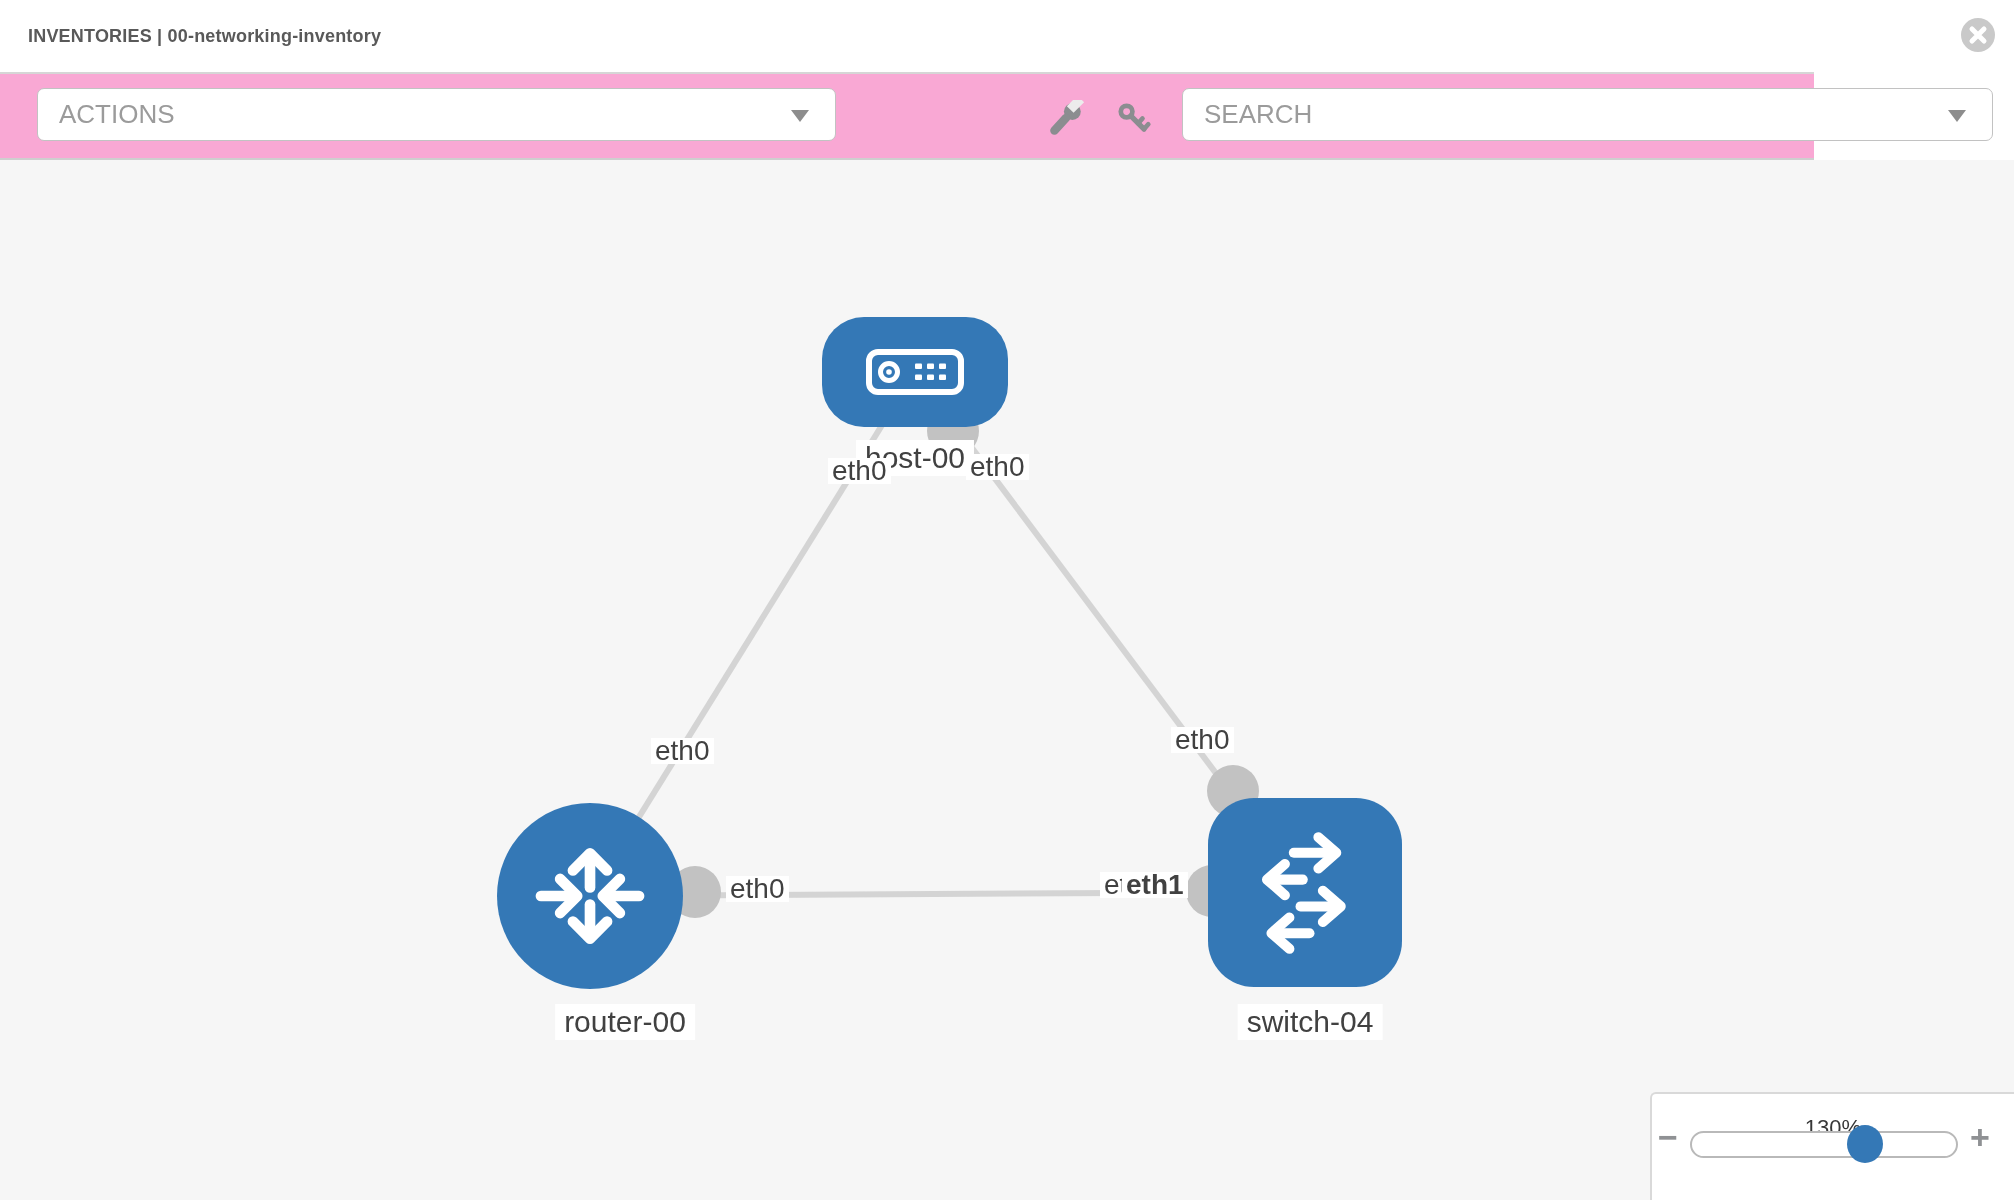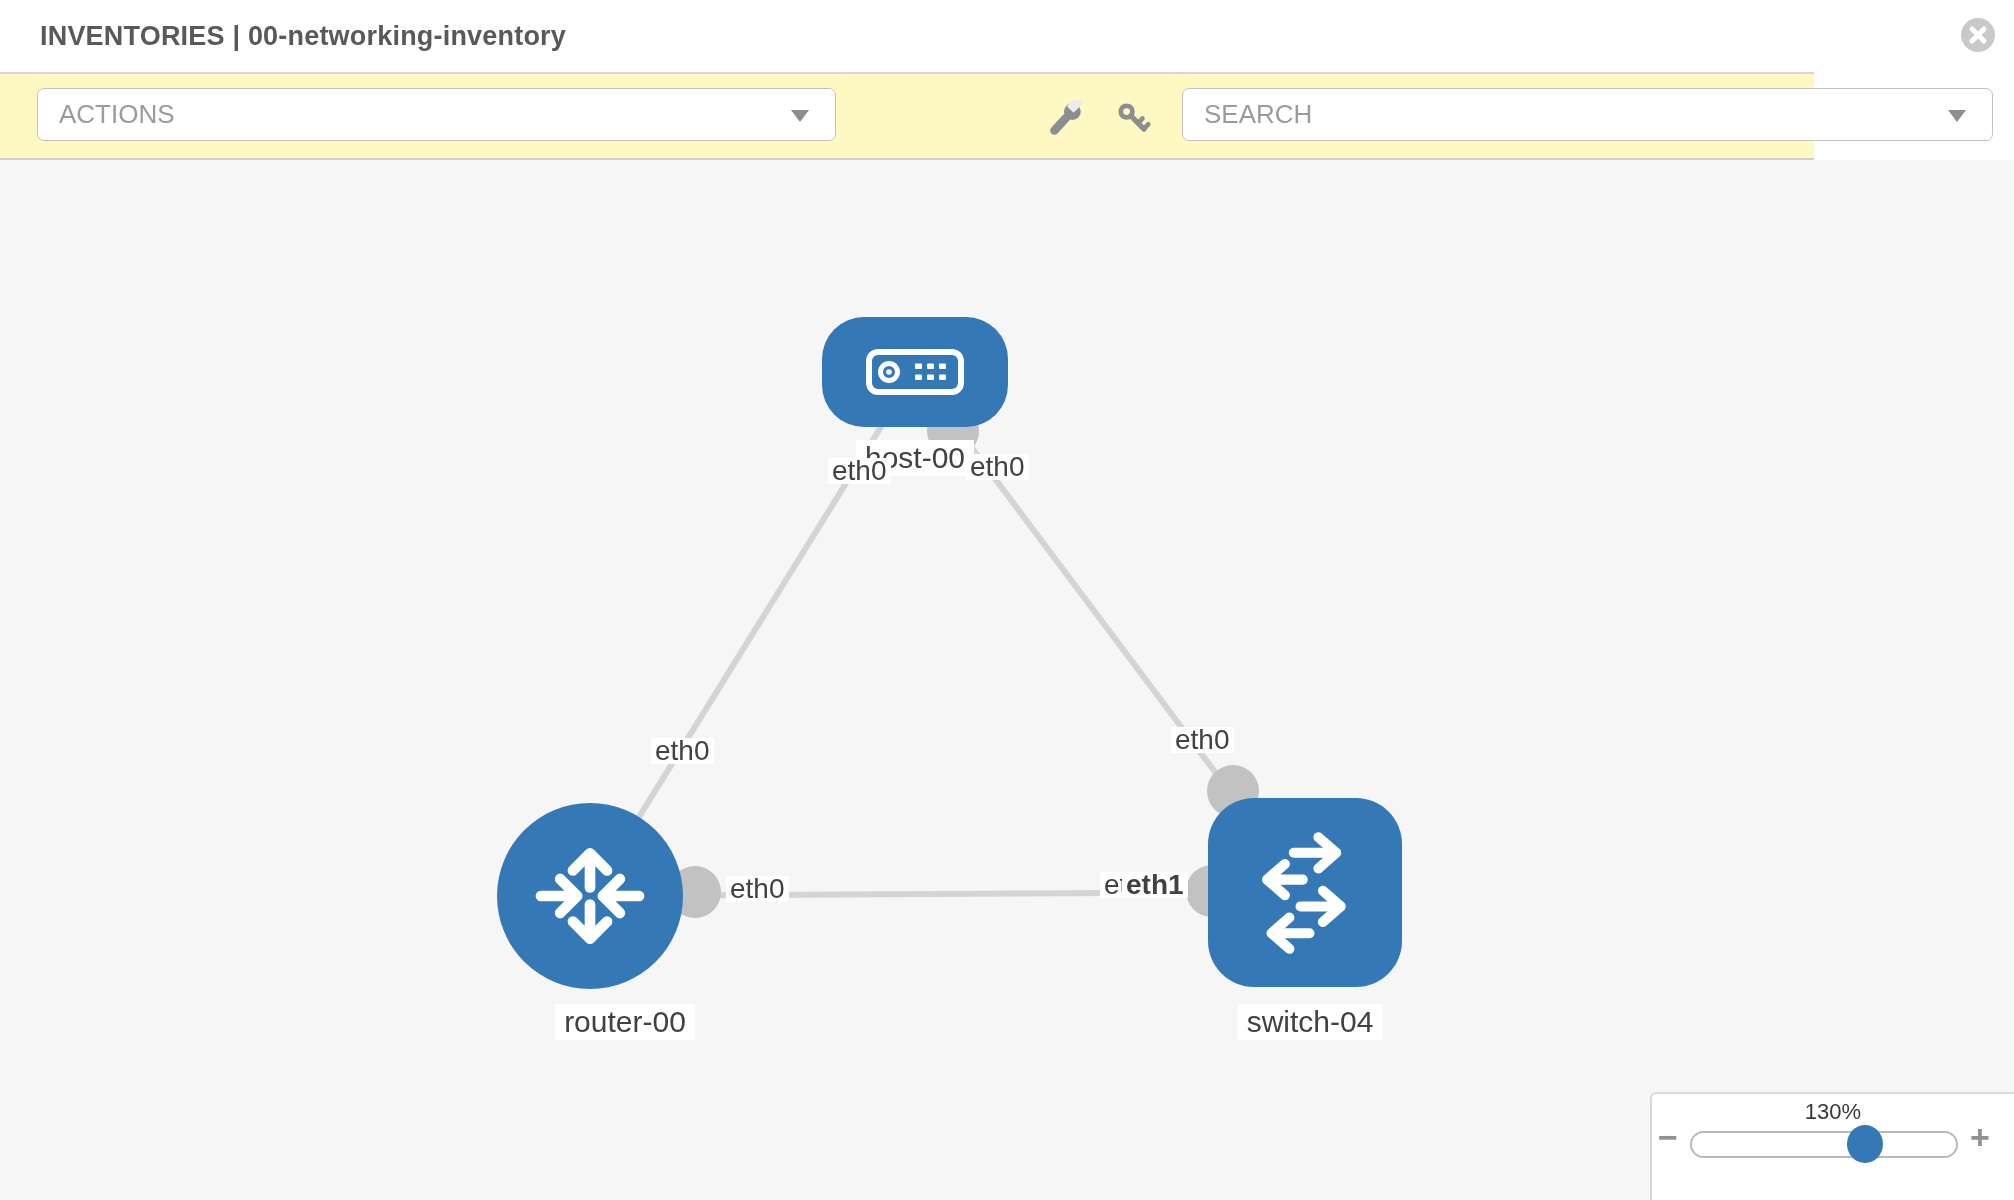--- a/index.html
+++ b/index.html
@@ -4,31 +4,31 @@
 <style>
   html,body{margin:0;padding:0;}
   body{
     width:2014px;height:1200px;position:relative;overflow:hidden;
     font-family:"Liberation Sans","DejaVu Sans",sans-serif;
     background:#ffffff;
   }
   
   .header{position:absolute;left:0;top:0;width:2014px;height:72px;background:#ffffff;}
   .page-title{
-    position:absolute;left:40px;top:50%;transform:translateY(-50%);
-    font-size:27px;font-weight:700;color:#595959;letter-spacing:.2px;white-space:pre;
+    position:absolute;left:28px;top:50%;transform:translateY(-50%);
+    font-size:18px;font-weight:700;color:#595959;letter-spacing:.2px;white-space:pre;
   }
   .close-btn{
     position:absolute;left:1961px;top:18px;width:34px;height:34px;border-radius:50%;
     background:#c9c9c9;display:flex;align-items:center;justify-content:center;cursor:pointer;
   }
   
   .toolbar{
     position:absolute;left:0;top:72px;width:1814px;height:88px;box-sizing:border-box;
-    background:#fef9c3;border-top:2px solid #d6d6d6;border-bottom:2px solid #cfcfcf;
+    background:#f9a8d4;border-top:2px solid #d6d6d6;border-bottom:2px solid #cfcfcf;
   }
   .select-box{
     position:absolute;top:14px;height:53px;box-sizing:border-box;background:#fff;
     border:1px solid #c2c2c2;border-radius:7px;display:flex;align-items:center;
     font-size:26px;color:#9b9b9b;cursor:pointer;
   }
   .select-box .lbl{padding-left:21px;}
   .chevron-down{
     position:absolute;right:26px;top:50%;margin-top:-5px;width:0;height:0;
     border-left:9px solid transparent;border-right:9px solid transparent;
@@ -49,21 +49,21 @@
   .chip{position:absolute;background:#ffffff;color:#414141;white-space:nowrap;}
   .node-label{font-size:30px;padding:1px 9px;transform:translateX(-50%);}
   .if-label{font-size:28px;line-height:24px;padding:1px 4px;}
   .if-clip{overflow:hidden;width:22px;padding-right:0;}
   
   .zoom-panel{
     position:absolute;left:1650px;top:1092px;width:364px;height:108px;background:#ffffff;
     border-left:2px solid #d9d9d9;border-top:2px solid #d9d9d9;border-top-left-radius:6px;
     box-sizing:border-box;z-index:5;
   }
-  .zoom-level{display:block;text-align:center;margin-top:5px;font-size:22px;color:#383838;}
+  .zoom-level{display:block;text-align:center;margin-top:21px;font-size:22px;color:#383838;}
   .zoom-minus,.zoom-plus{
     position:absolute;top:26px;font-weight:700;color:#8f9194;cursor:pointer;
     font-size:34px;line-height:34px;
   }
   .zoom-minus{left:6px;}
   .zoom-plus{left:318px;}
   .zoom-track{
     position:absolute;left:38px;top:37px;width:268px;height:27px;box-sizing:border-box;
     background:#fff;border:2px solid #b9b9b9;border-radius:15px;cursor:pointer;
   }

